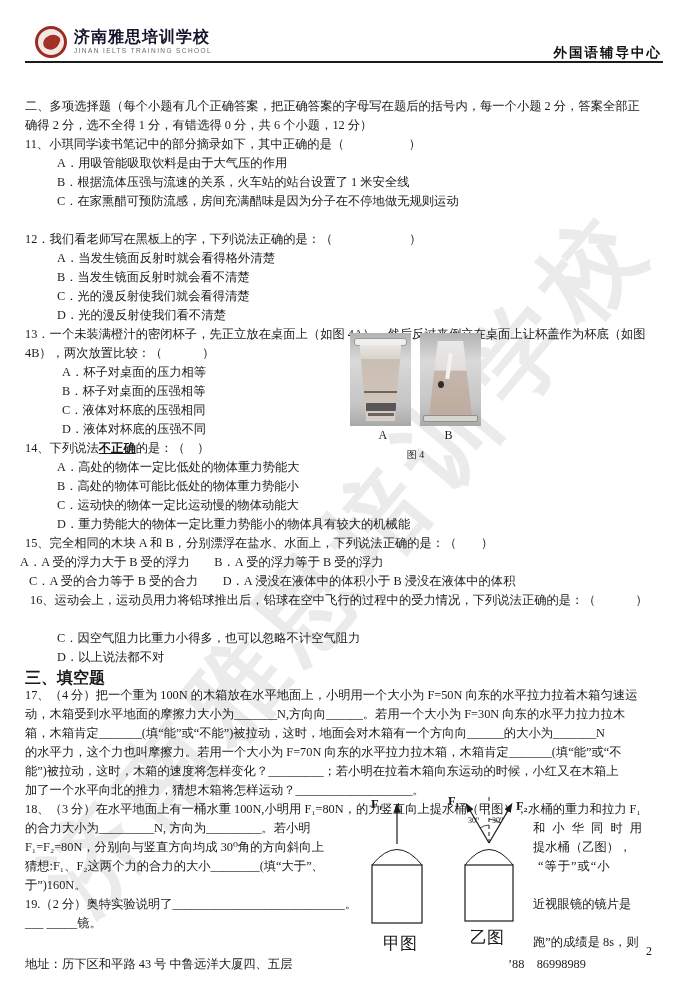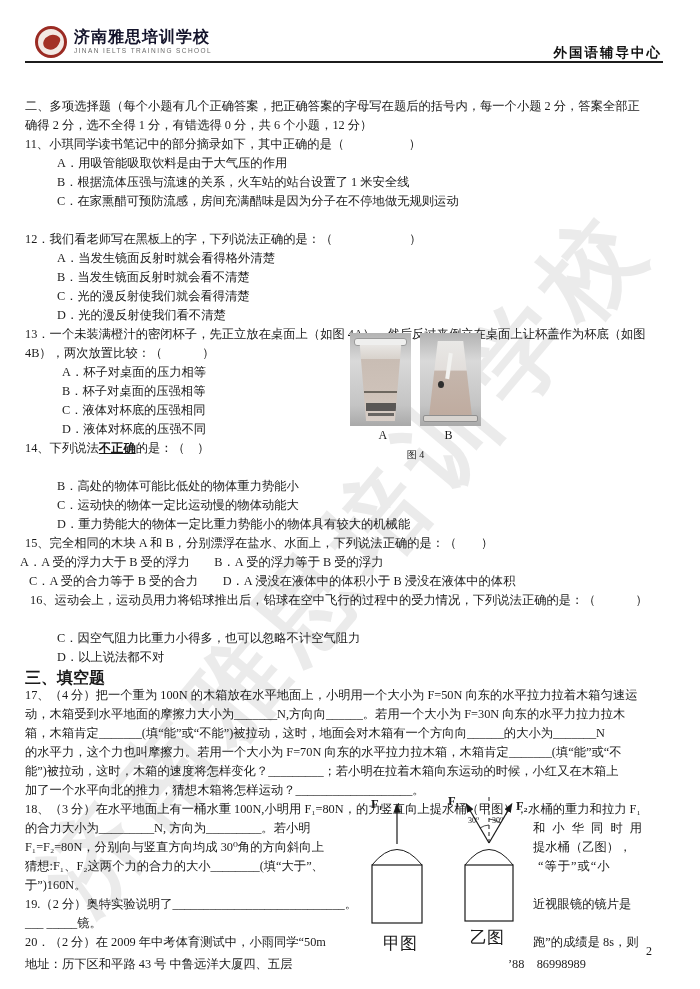--- a/index.html
+++ b/index.html
@@ -125,20 +125,21 @@
       </div>
     </div>
     <div class="fig4-sub">
       <span>A</span>
       <span>B</span>
     </div>
     <div class="fig4-cap">图 4</div>
   </div>
 
   <div class="ln" style="left:25px;top:442px;"><span>14、下列说法</span><span class="em-u">不正确</span><span>的是：（　）</span></div>
+  <div class="ln" style="left:57px;top:461px;">A．高处的物体一定比低处的物体重力势能大</div>
   <div class="ln" style="left:57px;top:480px;">B．高处的物体可能比低处的物体重力势能小</div>
   <div class="ln" style="left:57px;top:499px;">C．运动快的物体一定比运动慢的物体动能大</div>
   <div class="ln" style="left:57px;top:518px;">D．重力势能大的物体一定比重力势能小的物体具有较大的机械能</div>
 
   <div class="ln" style="left:25px;top:537px;">15、完全相同的木块 A 和 B，分别漂浮在盐水、水面上，下列说法正确的是：（　　）</div>
   <div class="ln" style="left:20px;top:556px;">A．A 受的浮力大于 B 受的浮力　　B．A 受的浮力等于 B 受的浮力</div>
   <div class="ln" style="left:29px;top:575px;">C．A 受的合力等于 B 受的合力　　D．A 浸没在液体中的体积小于 B 浸没在液体中的体积</div>
 
   <div class="ln" style="left:30px;top:594px;">16、运动会上，运动员用力将铅球推出后，铅球在空中飞行的过程中的受力情况，下列说法正确的是：（ 　　　）</div>
   <div class="ln" style="left:57px;top:632px;">C．因空气阻力比重力小得多，也可以忽略不计空气阻力</div>
@@ -188,20 +189,19 @@
   <span class="flabel" style="left:516px;top:799px;">F₂</span>
   <span class="deg" style="left:468px;top:816px;">30⁰</span>
   <span class="deg" style="left:492px;top:816px;">30⁰</span>
   <span class="figname" style="left:383px;top:932px;">甲图</span>
   <span class="figname" style="left:470px;top:926px;">乙图</span>
 
   <div class="ln" style="left:25px;top:898px;">19.（2 分）奥特实验说明了____________________________。</div>
   <div class="ln" style="left:25px;top:917px;">___ _____镜。</div>
   <div class="ln" style="left:533px;top:898px;">近视眼镜的镜片是</div>
 
-  <div class="ln" style="left:25px;top:936px;">20．（2 分）在 2009 年中考体育测试中，小雨同学“50m</div>
   <div class="ln" style="left:533px;top:936px;">跑”的成绩是 8s，则</div>
 
   <div class="ln" style="left:25px;top:958px;">地址：历下区和平路 43 号  中鲁远洋大厦四、五层</div>
   <div class="ln" style="left:508px;top:958px;">’88　86998989</div>
   <div class="pageno">2</div>
 
 </div>
 
 </body></html>

